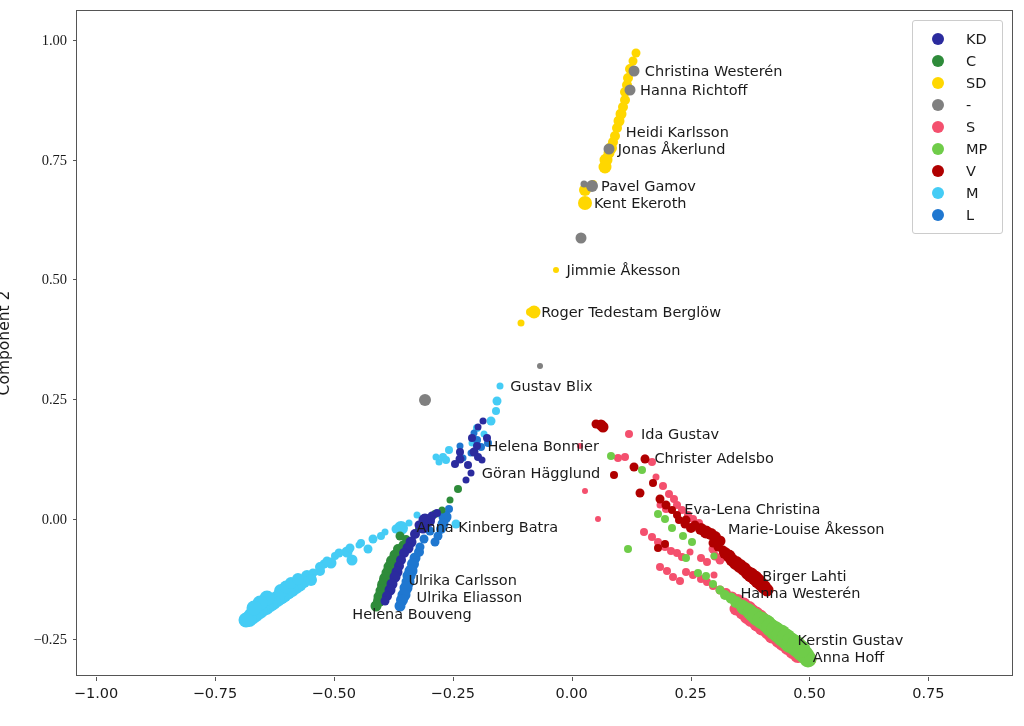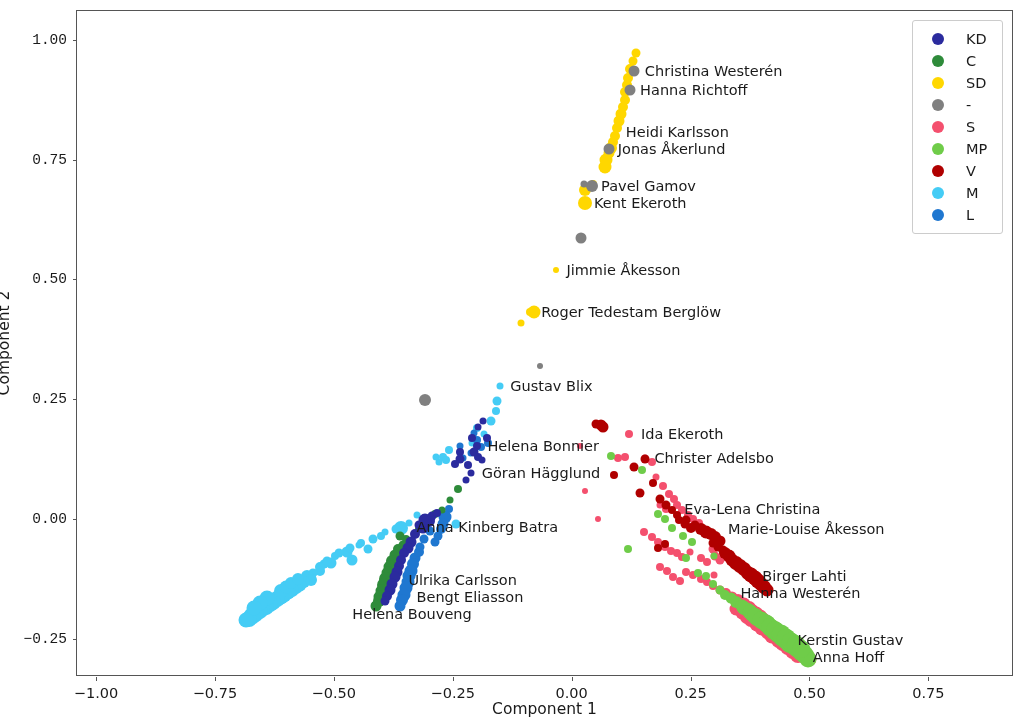--- a/index.html
+++ b/index.html
@@ -77,21 +77,21 @@
     transform: translateX(-50%);
     font-family: "DejaVu Sans", sans-serif;
   }
   .ticklabel-y {
     position: absolute;
     left: -10px;
     font-size: 14.5px;
     color: #1a1a1a;
     transform: translate(-100%, -50%);
     white-space: nowrap;
-    font-family: Liberation Mono, monospace;
+    font-family: Liberation Serif, serif;
   }
   
   #xlabel {
     position: absolute;
     left: 76px;
     width: 937px;
     top: 700px;
     text-align: center;
     font-size: 15.5px;
     color: #1a1a1a;
@@ -487,31 +487,31 @@
         <div class="pt-label" style="left: 563.114px; top: 79.0576px;">Hanna Richtoff</div>
         <div class="pt-label" style="left: 548.845px; top: 121.222px;">Heidi Karlsson</div>
         <div class="pt-label" style="left: 540.759px; top: 137.512px;">Jonas Åkerlund</div>
         <div class="pt-label" style="left: 524.112px; top: 174.885px;">Pavel Gamov</div>
         <div class="pt-label" style="left: 516.978px; top: 191.655px;">Kent Ekeroth</div>
         <div class="pt-label" style="left: 489.391px; top: 258.734px;">Jimmie Åkesson</div>
         <div class="pt-label" style="left: 464.182px; top: 300.898px;">Roger Tedestam Berglöw</div>
         <div class="pt-label" style="left: 433.266px; top: 375.164px;">Gustav Blix</div>
         <div class="pt-label" style="left: 410.436px; top: 435.056px;">Helena Bonnier</div>
         <div class="pt-label" style="left: 404.728px; top: 462.367px;">Göran Hägglund</div>
-        <div class="pt-label" style="left: 564.065px; top: 422.599px;">Ida Ekeroth</div>
+        <div class="pt-label" style="left: 564.065px; top: 422.599px;">Ida Gustav</div>
         <div class="pt-label" style="left: 577.383px; top: 447.035px;">Christer Adelsbo</div>
         <div class="pt-label" style="left: 607.348px; top: 498.302px;">Eva-Lena Christina</div>
         <div class="pt-label" style="left: 651.107px; top: 518.426px;">Marie-Louise Åkesson</div>
         <div class="pt-label" style="left: 685.352px; top: 565.381px;">Birger Lahti</div>
         <div class="pt-label" style="left: 663.473px; top: 582.151px;">Hanna Westerén</div>
         <div class="pt-label" style="left: 720.549px; top: 628.627px;">Kerstin Gustav</div>
         <div class="pt-label" style="left: 735.77px; top: 645.876px;">Anna Hoff</div>
         <div class="pt-label" style="left: 339.566px; top: 516.03px;">Anna Kinberg Batra</div>
         <div class="pt-label" style="left: 331.48px; top: 568.735px;">Ulrika Carlsson</div>
-        <div class="pt-label" style="left: 339.566px; top: 585.984px;">Bengt Eliasson</div>
+        <div class="pt-label" style="left: 339.566px; top: 585.984px;">Ulrika Eliasson</div>
         <div class="pt-label" style="left: 275.355px; top: 602.754px;">Helena Bouveng</div>
       </div>
     <div id="ticks-x">
         <div class="tick-x" style="left: 19.0254px;"></div>
         <div class="ticklabel-x" style="left: 19.0254px;">−1.00</div>
         <div class="tick-x" style="left: 137.934px;"></div>
         <div class="ticklabel-x" style="left: 137.934px;">−0.75</div>
         <div class="tick-x" style="left: 256.843px;"></div>
         <div class="ticklabel-x" style="left: 256.843px;">−0.50</div>
         <div class="tick-x" style="left: 375.751px;"></div>
@@ -573,16 +573,15 @@
           <span class="legend-swatch" style="background: rgb(69, 204, 245);"></span>
           <span class="legend-text">M</span>
         </div>
         <div class="legend-row">
           <span class="legend-swatch" style="background: rgb(31, 119, 208);"></span>
           <span class="legend-text">L</span>
         </div>
       </div>
   </div>
 
-  <div id="xlabel">Component 1</div>
   <div id="ylabel">Component 2</div>
 
 </div>
 
 </body></html>

